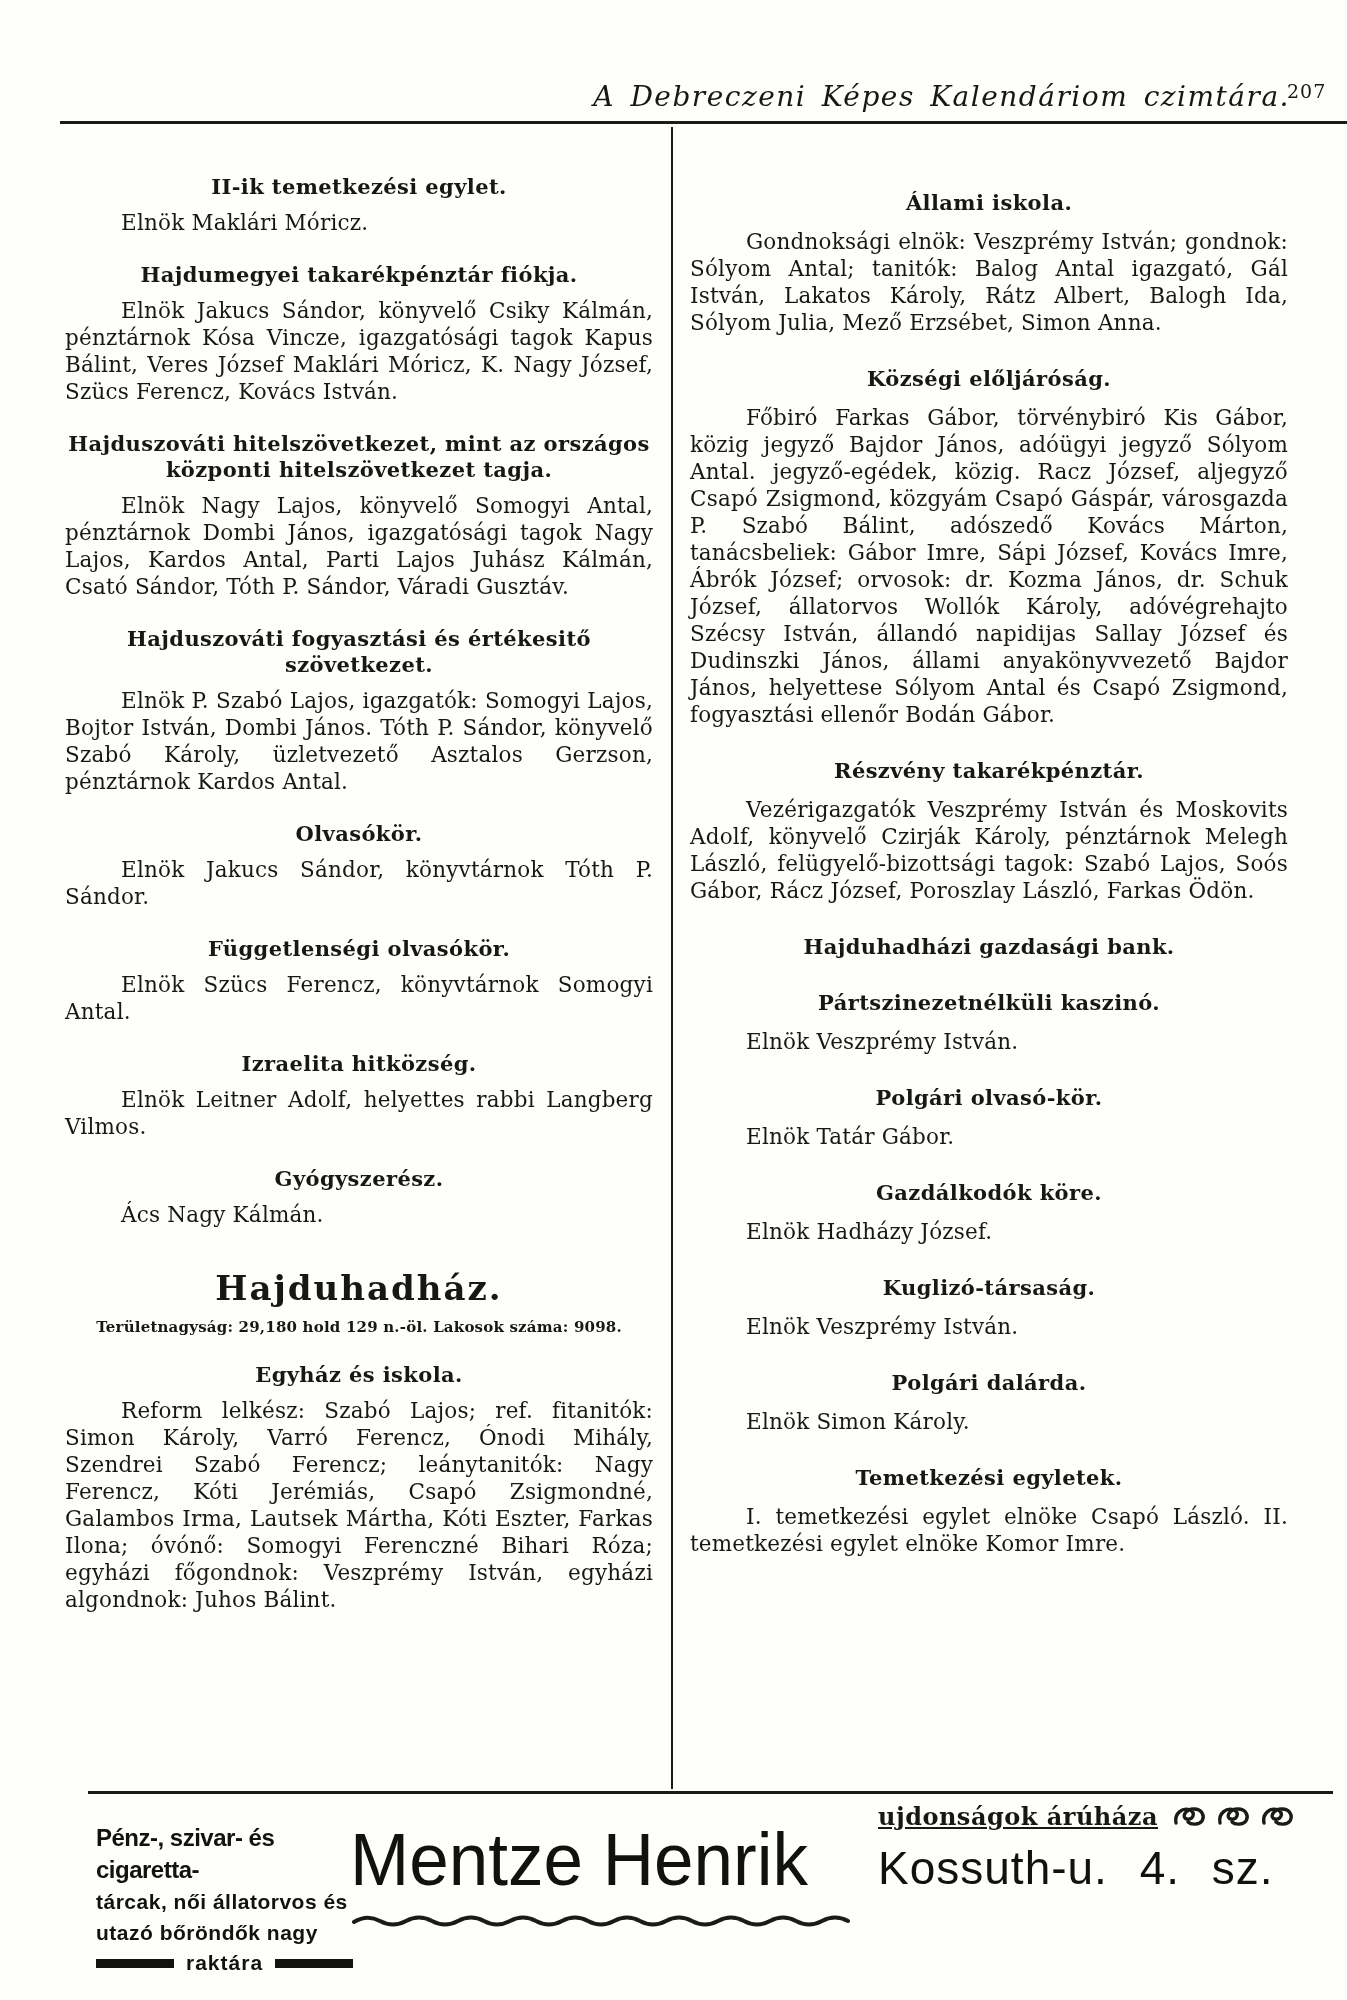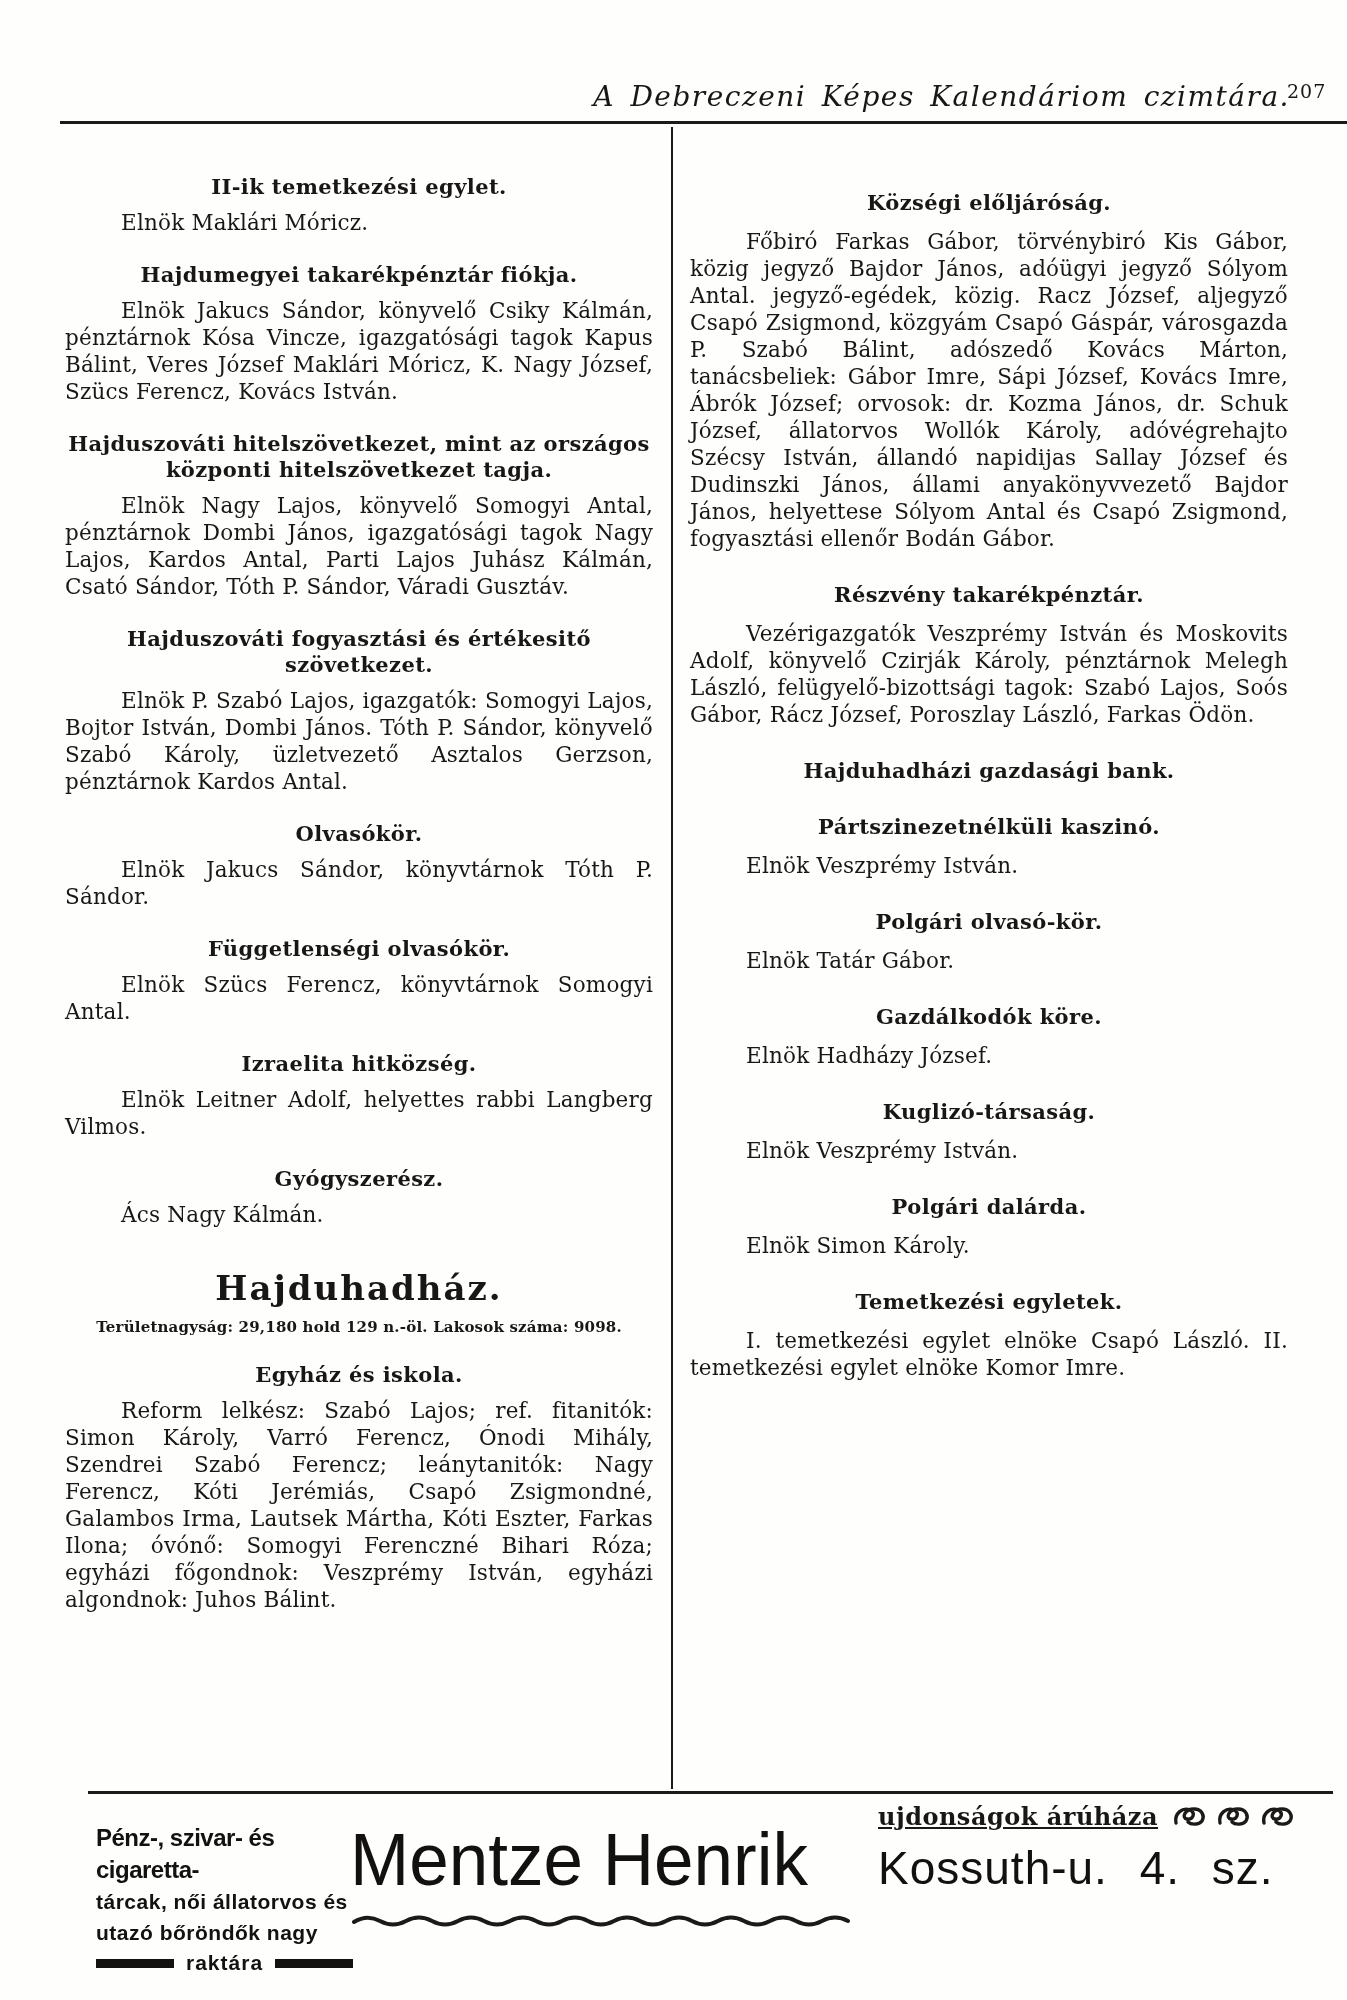--- a/index.html
+++ b/index.html
@@ -124,20 +124,24 @@
     <div class="town-title">Hajduhadház.</div>
     <div class="town-stats">Területnagyság: 29,180 hold 129 n.-öl. Lakosok száma: 9098.</div>
 
     <div class="sect">
       <h2>Egyház és iskola.</h2>
       <p>Reform lelkész: Szabó Lajos; ref. fitanitók: Simon Károly, Varró Ferencz, Ónodi Mihály, Szendrei Szabó Ferencz; leánytanitók: Nagy Ferencz, Kóti Jerémiás, Csapó Zsigmondné, Galambos Irma, Lautsek Mártha, Kóti Eszter, Farkas Ilona; óvónő: Somogyi Ferenczné Bihari Róza; egyházi főgondnok: Veszprémy István, egyházi algondnok: Juhos Bálint.</p>
     </div>
   </section>
 
   <section class="col right">
+    <div class="sect">
+      <h2>Állami iskola.</h2>
+      <p>Gondnoksági elnök: Veszprémy István; gondnok: Sólyom Antal; tanitók: Balog Antal igazgató, Gál István, Lakatos Károly, Rátz Albert, Balogh Ida, Sólyom Julia, Mező Erzsébet, Simon Anna.</p>
+    </div>
     <div class="sect">
       <h2>Községi előljáróság.</h2>
       <p>Főbiró Farkas Gábor, törvénybiró Kis Gábor, közig jegyző Bajdor János, adóügyi jegyző Sólyom Antal. jegyző-egédek, közig. Racz József, aljegyző Csapó Zsigmond, közgyám Csapó Gáspár, városgazda P. Szabó Bálint, adószedő Kovács Márton, tanácsbeliek: Gábor Imre, Sápi József, Kovács Imre, Ábrók József; orvosok: dr. Kozma János, dr. Schuk József, állatorvos Wollók Károly, adóvégrehajto Szécsy István, állandó napidijas Sallay József és Dudinszki János, állami anyakönyvvezető Bajdor János, helyettese Sólyom Antal és Csapó Zsigmond, fogyasztási ellenőr Bodán Gábor.</p>
     </div>
     <div class="sect">
       <h2>Részvény takarékpénztár.</h2>
       <p>Vezérigazgatók Veszprémy István és Moskovits Adolf, könyvelő Czirják Károly, pénztárnok Melegh László, felügyelő-bizottsági tagok: Szabó Lajos, Soós Gábor, Rácz József, Poroszlay László, Farkas Ödön.</p>
     </div>
     <div class="sect">
       <h2>Hajduhadházi gazdasági bank.</h2>

